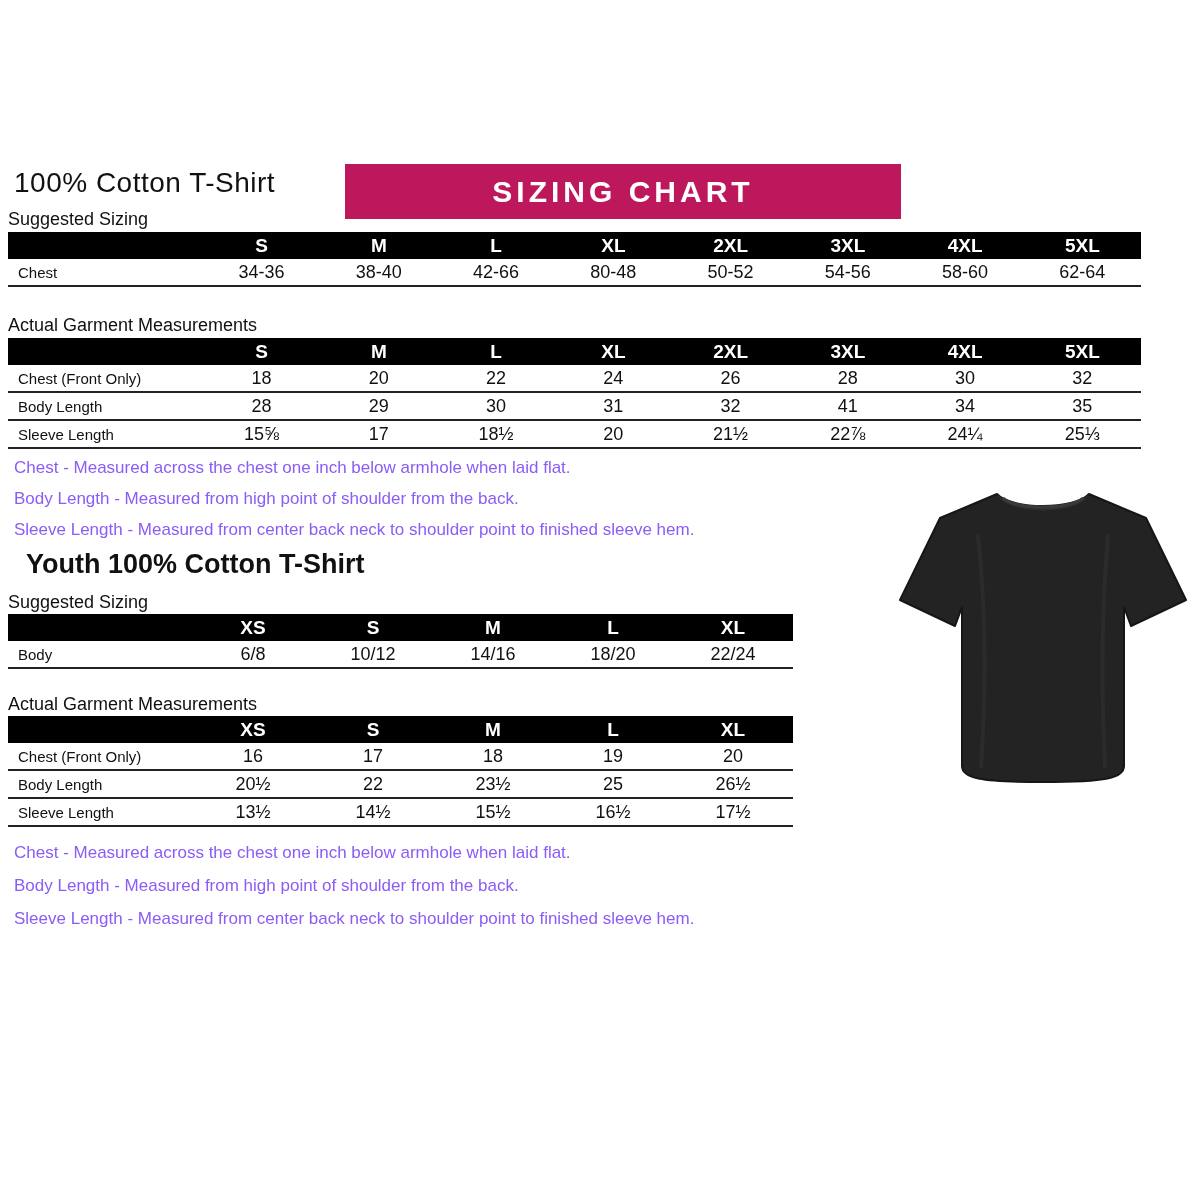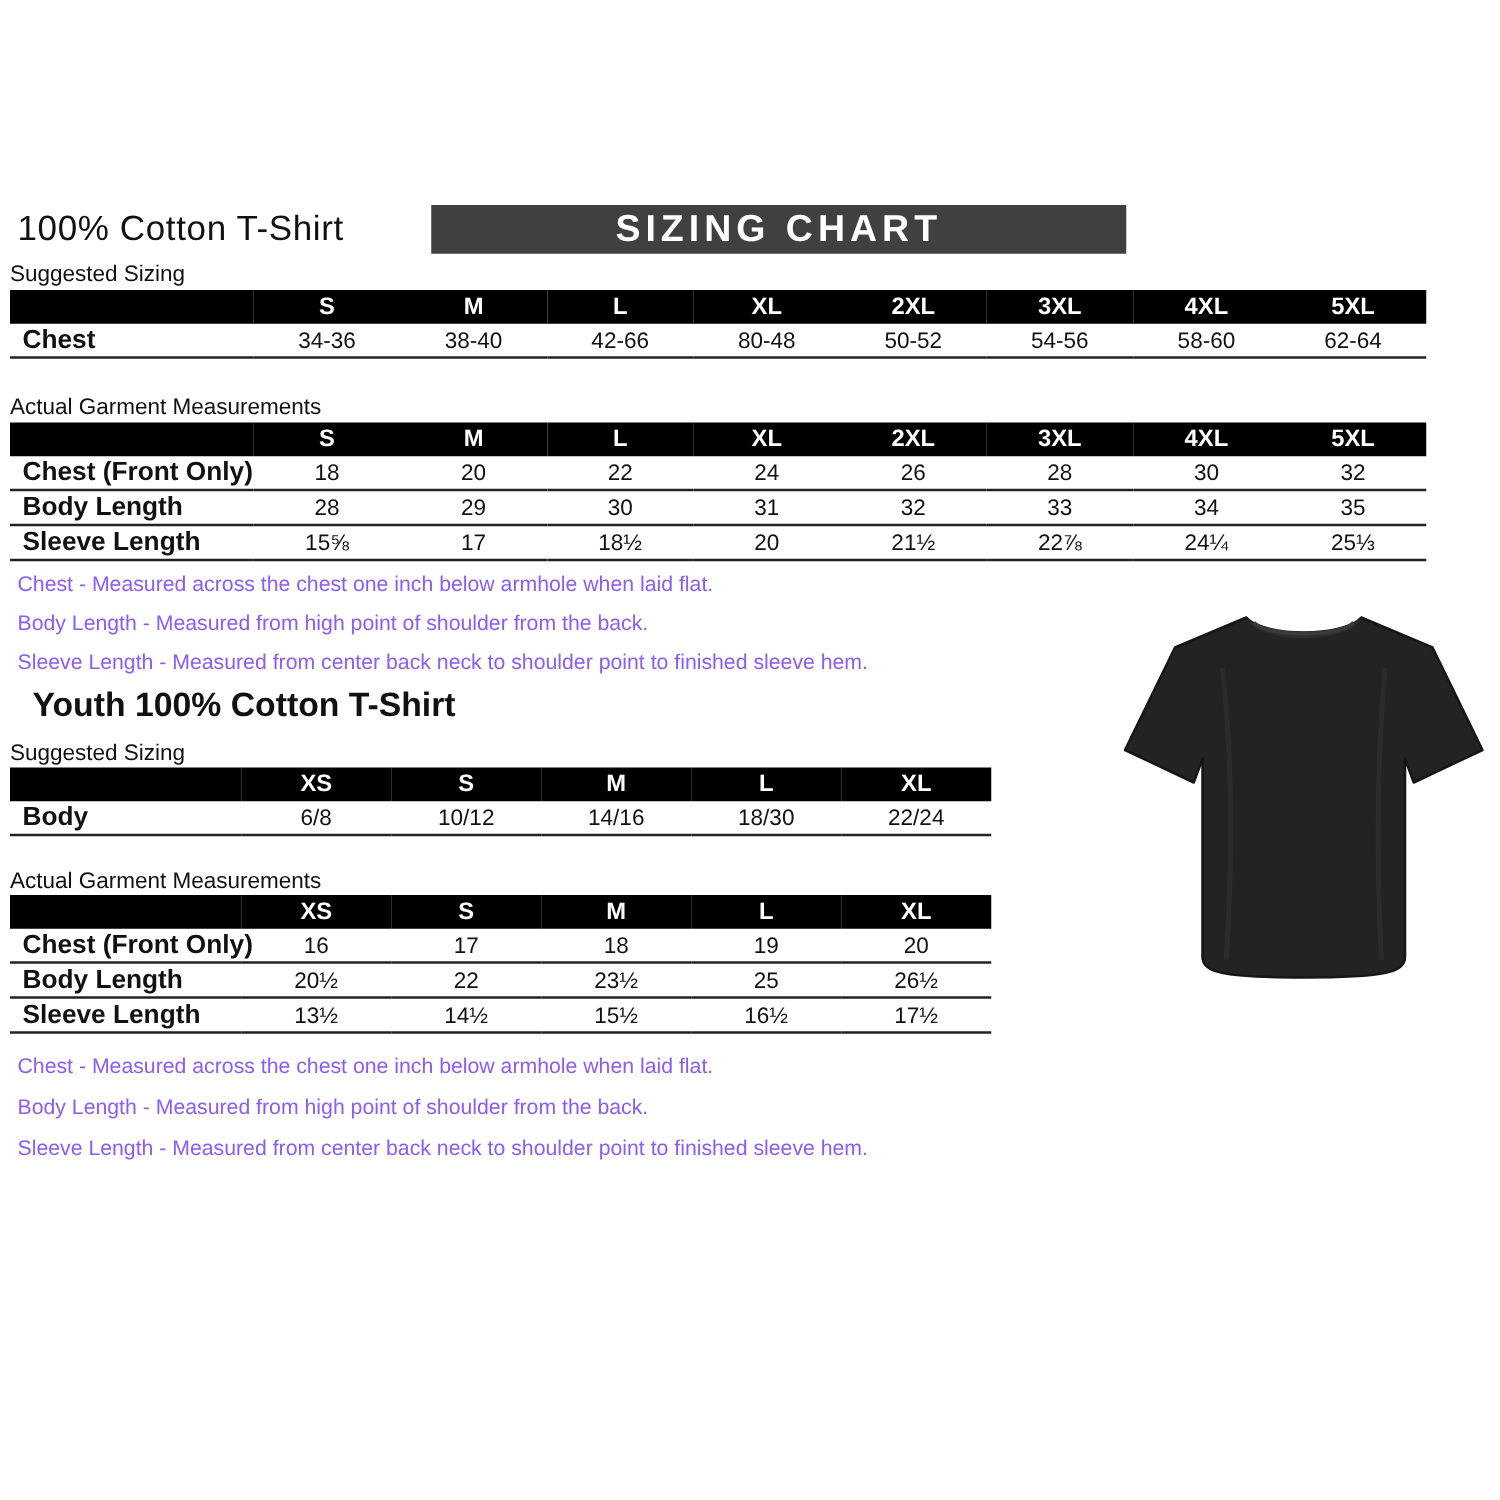--- a/index.html
+++ b/index.html
@@ -1,30 +1,30 @@
 <!DOCTYPE html>
 <html><head>
 <meta charset="utf-8">
 <style>
   html, body { margin: 0; padding: 0; background: #ffffff; }
   body { font-family: "Liberation Sans", sans-serif; color: #111; }
   .sheet { position: relative; width: 1200px; height: 1200px; background: #fff; overflow: hidden; }
 
   .adult-title { position: absolute; left: 14px; top: 167px; font-size: 28px; font-weight: 400; letter-spacing: 0.5px; }
-  .banner { position: absolute; left: 345px; top: 164px; width: 556px; height: 39px; background: #404040;
+  .banner { position: absolute; left: 345px; top: 164px; width: 556px; height: 55px; background: #be185d;
             color: #fff; font-weight: 700; font-size: 30px; letter-spacing: 4px;
             display: flex; align-items: center; justify-content: center; }
 
   .section-label { position: absolute; font-size: 18px; font-weight: 400; color: #111; text-align: right; }
 
   table.size-table { position: absolute; border-collapse: collapse; table-layout: fixed; }
   table.size-table th, table.size-table td { padding: 0; }
   table.size-table thead th { background: #000; color: #fff; font-weight: 700; font-size: 19px; height: 27px; text-align: center; }
   table.size-table tbody tr { border-bottom: 2px solid #222; }
-  table.size-table tbody th { text-align: left; padding-left: 10px; font-weight: 700; font-size: 21px; height: 26px; white-space: nowrap; }
+  table.size-table tbody th { text-align: left; padding-left: 10px; font-weight: 400; font-size: 15px; height: 26px; white-space: nowrap; }
   table.size-table tbody td { text-align: center; font-size: 18px; height: 26px; }
 
   .notes { position: absolute; }
   .note-line { font-size: 17px; margin: 0 0 11px 0; color: #8b5cf6; }
 
   .youth-title { position: absolute; left: 6px; top: 549px; font-size: 27px; font-weight: 700; margin-left: 20px; }
 
   .tshirt-figure { position: absolute; left: 893px; top: 476px; width: 300px; height: 340px; }
 </style>
 </head>
@@ -116,21 +116,21 @@
         <td>30</td>
         <td>32</td>
       </tr>
       <tr>
         <th>Body Length</th>
         <td>28</td>
         <td>29</td>
         <td>30</td>
         <td>31</td>
         <td>32</td>
-        <td>33</td>
+        <td>41</td>
         <td>34</td>
         <td>35</td>
       </tr>
       <tr>
         <th>Sleeve Length</th>
         <td>15⅝</td>
         <td>17</td>
         <td>18½</td>
         <td>20</td>
         <td>21½</td>
@@ -169,21 +169,21 @@
         <th>L</th>
         <th>XL</th>
       </tr>
     </thead>
     <tbody>
       <tr>
         <th>Body</th>
         <td>6/8</td>
         <td>10/12</td>
         <td>14/16</td>
-        <td>18/30</td>
+        <td>18/20</td>
         <td>22/24</td>
       </tr>
     </tbody>
   </table>
 
   <div class="section-label" style="left:8px; top:694px;">Actual Garment Measurements</div>
 
   <table class="size-table" style="left:8px; top:716px; width:785px;">
     <colgroup>
       <col style="width:185px;">

